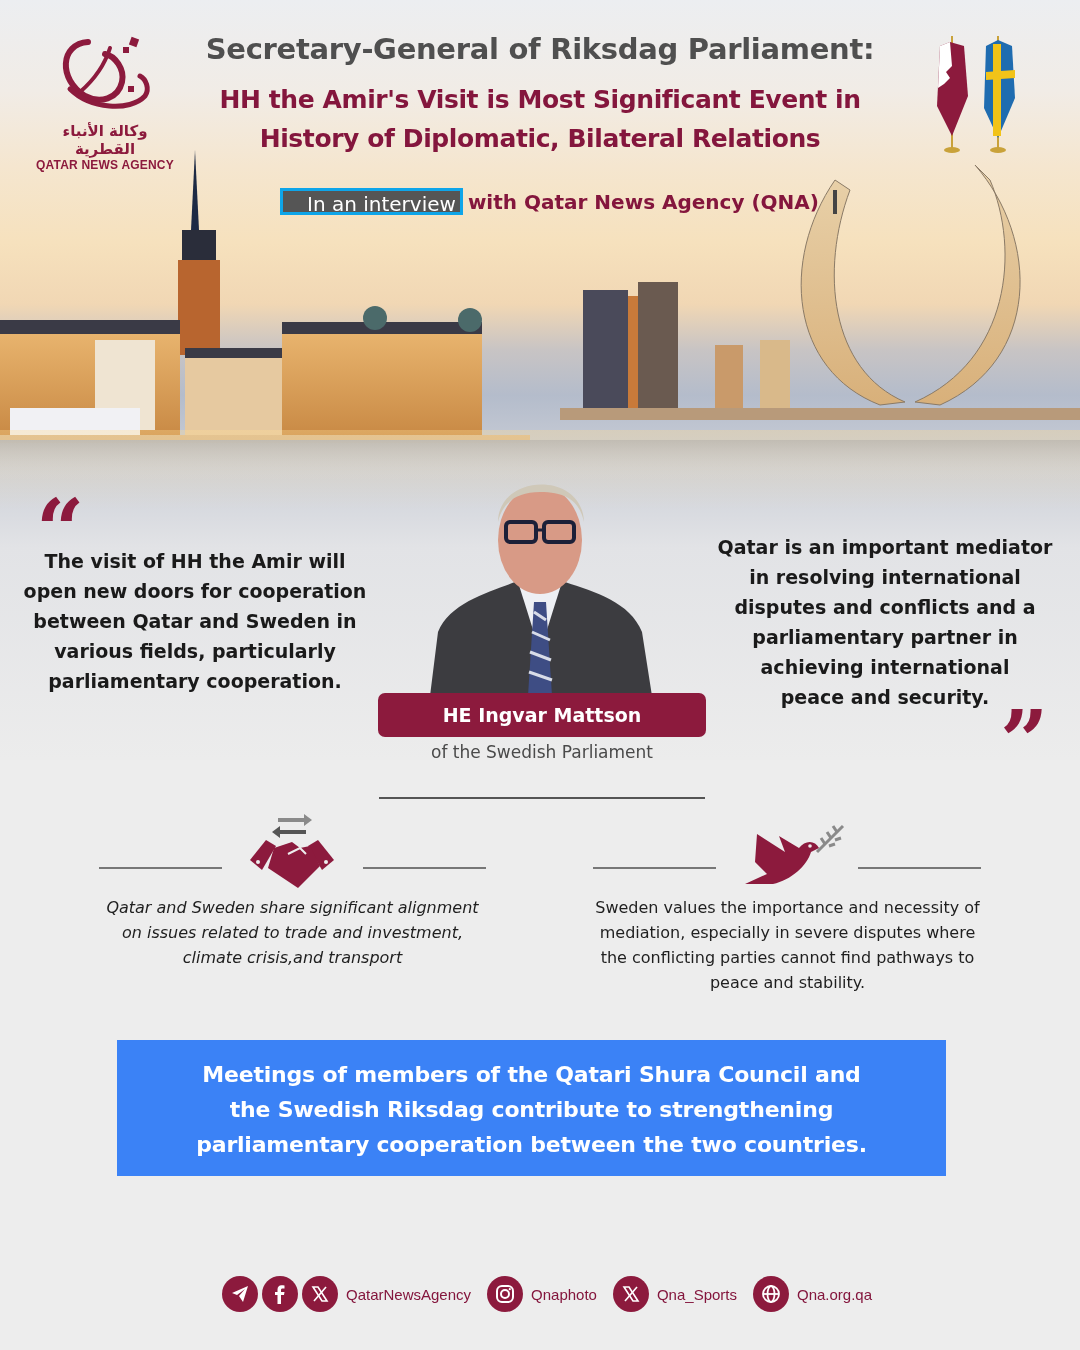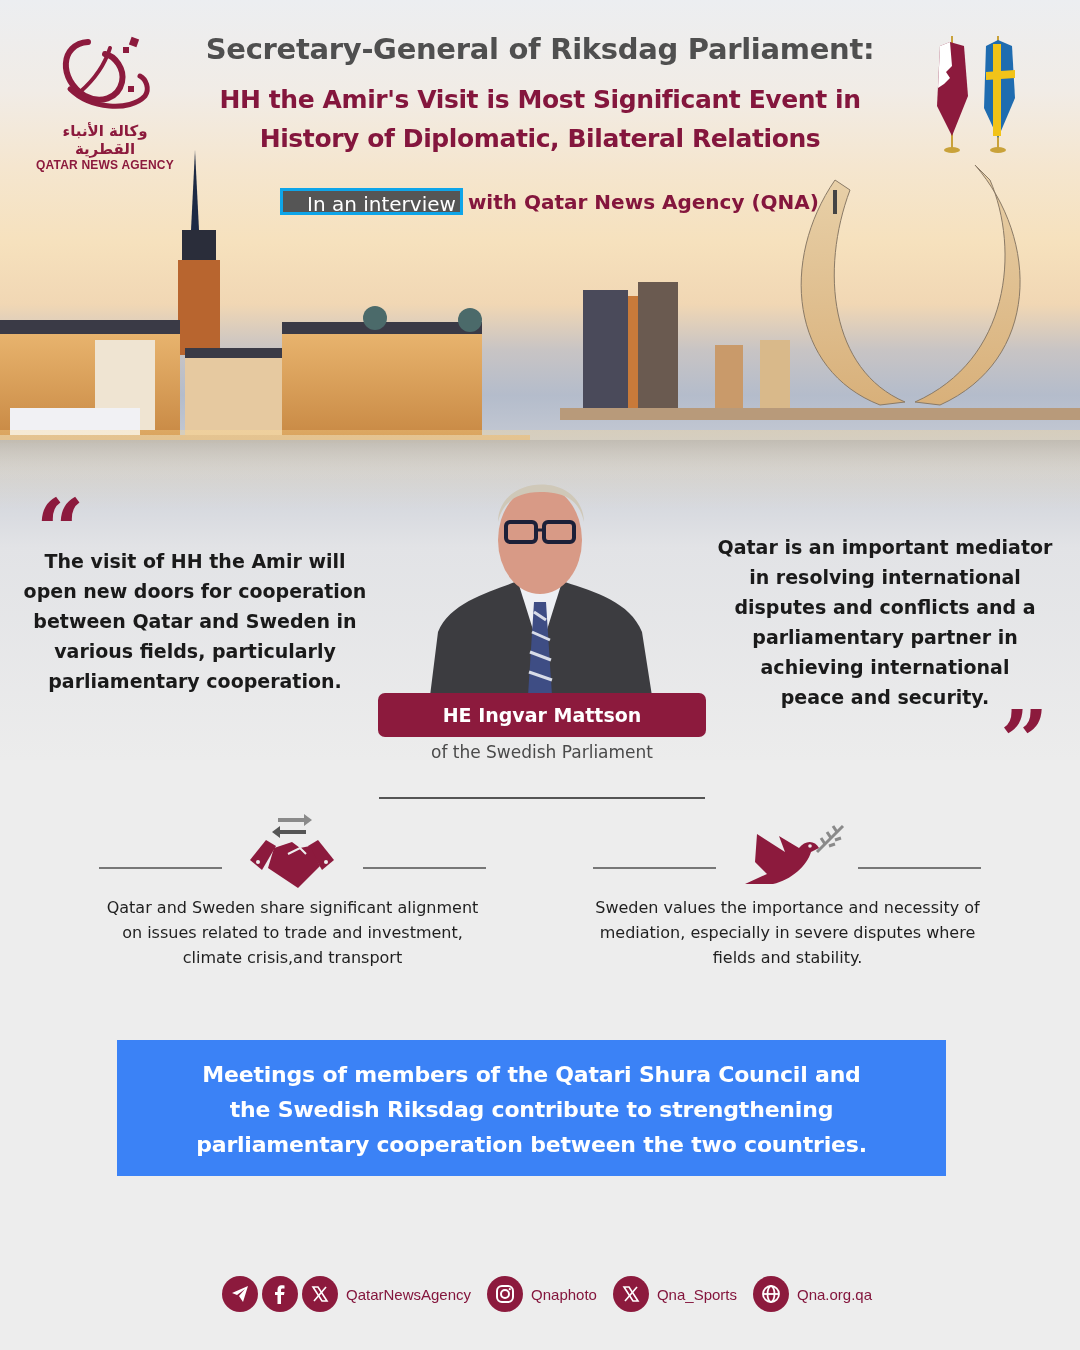--- a/index.html
+++ b/index.html
@@ -177,38 +177,39 @@
 <svg class="col" style="left:248px;width:90px;height:82px;" viewBox="0 0 90 82">
   <path d="M30,8 L56,8 L56,4 L64,10 L56,16 L56,12 L30,12 Z" fill="#8a8a8a"></path>
   <path d="M58,20 L32,20 L32,16 L24,22 L32,28 L32,24 L58,24 Z" fill="#555"></path>
   <path d="M2,50 L18,30 L28,36 L14,60 Z" fill="#8c1a3d"></path>
   <path d="M86,50 L70,30 L60,36 L74,60 Z" fill="#8c1a3d"></path>
   <path d="M26,38 L44,32 L52,38 L62,36 L72,56 L50,78 L20,58 Z" fill="#8c1a3d"></path>
   <path d="M40,44 L52,38 L58,44" fill="none" stroke="#ededed" stroke-width="2"></path>
   <circle cx="10" cy="52" r="2" fill="#ededed"></circle>
     <circle cx="78" cy="52" r="2" fill="#ededed"></circle>
 </svg>
-<div class="col-text" style="left:90px;top:895px;width:405px;">
+<div class="col-text" style="left:90px;top:895px;width:405px;font-style:italic;">
   <div>Qatar and Sweden share significant alignment</div>
   <div>on issues related to trade and investment,</div>
   <div>climate crisis,and transport</div>
 </div>
 
 <div class="col-rule" style="left:593px;width:123px;"></div>
 <div class="col-rule" style="left:858px;width:123px;"></div>
 <svg class="col" style="left:745px;top:822px;width:105px;height:66px;" viewBox="0 0 105 66">
   <path d="M72,30 L98,4" stroke="#8a8a8a" stroke-width="3"></path>
   <path d="M80,22 l-4,-6 M86,16 l-4,-6 M92,10 l-4,-6 M84,24 l6,-2 M90,18 l6,-2" stroke="#8a8a8a" stroke-width="3"></path>
   <path d="M12,12 L40,30 L34,14 L54,26 C60,18 70,18 74,26 L66,30 C62,44 46,58 28,62 L0,62 L22,52 L10,40 Z" fill="#8c1a3d"></path>
   <circle cx="65" cy="24" r="1.8" fill="#ededed"></circle>
 </svg>
 <div class="col-text" style="left:585px;top:895px;width:405px;">
   <div>Sweden values the importance and necessity of</div>
   <div>mediation, especially in severe disputes where</div>
-  <div>fields and stability.</div>
+  <div>the conflicting parties cannot find pathways to</div>
+  <div>peace and stability.</div>
 </div>
 
 <div class="banner">
   <div>Meetings of members of the Qatari Shura Council and</div>
   <div>the Swedish Riksdag contribute to strengthening</div>
   <div>parliamentary cooperation between the two countries.</div>
 </div>
 
 <div class="footer">
   <span class="soc">

